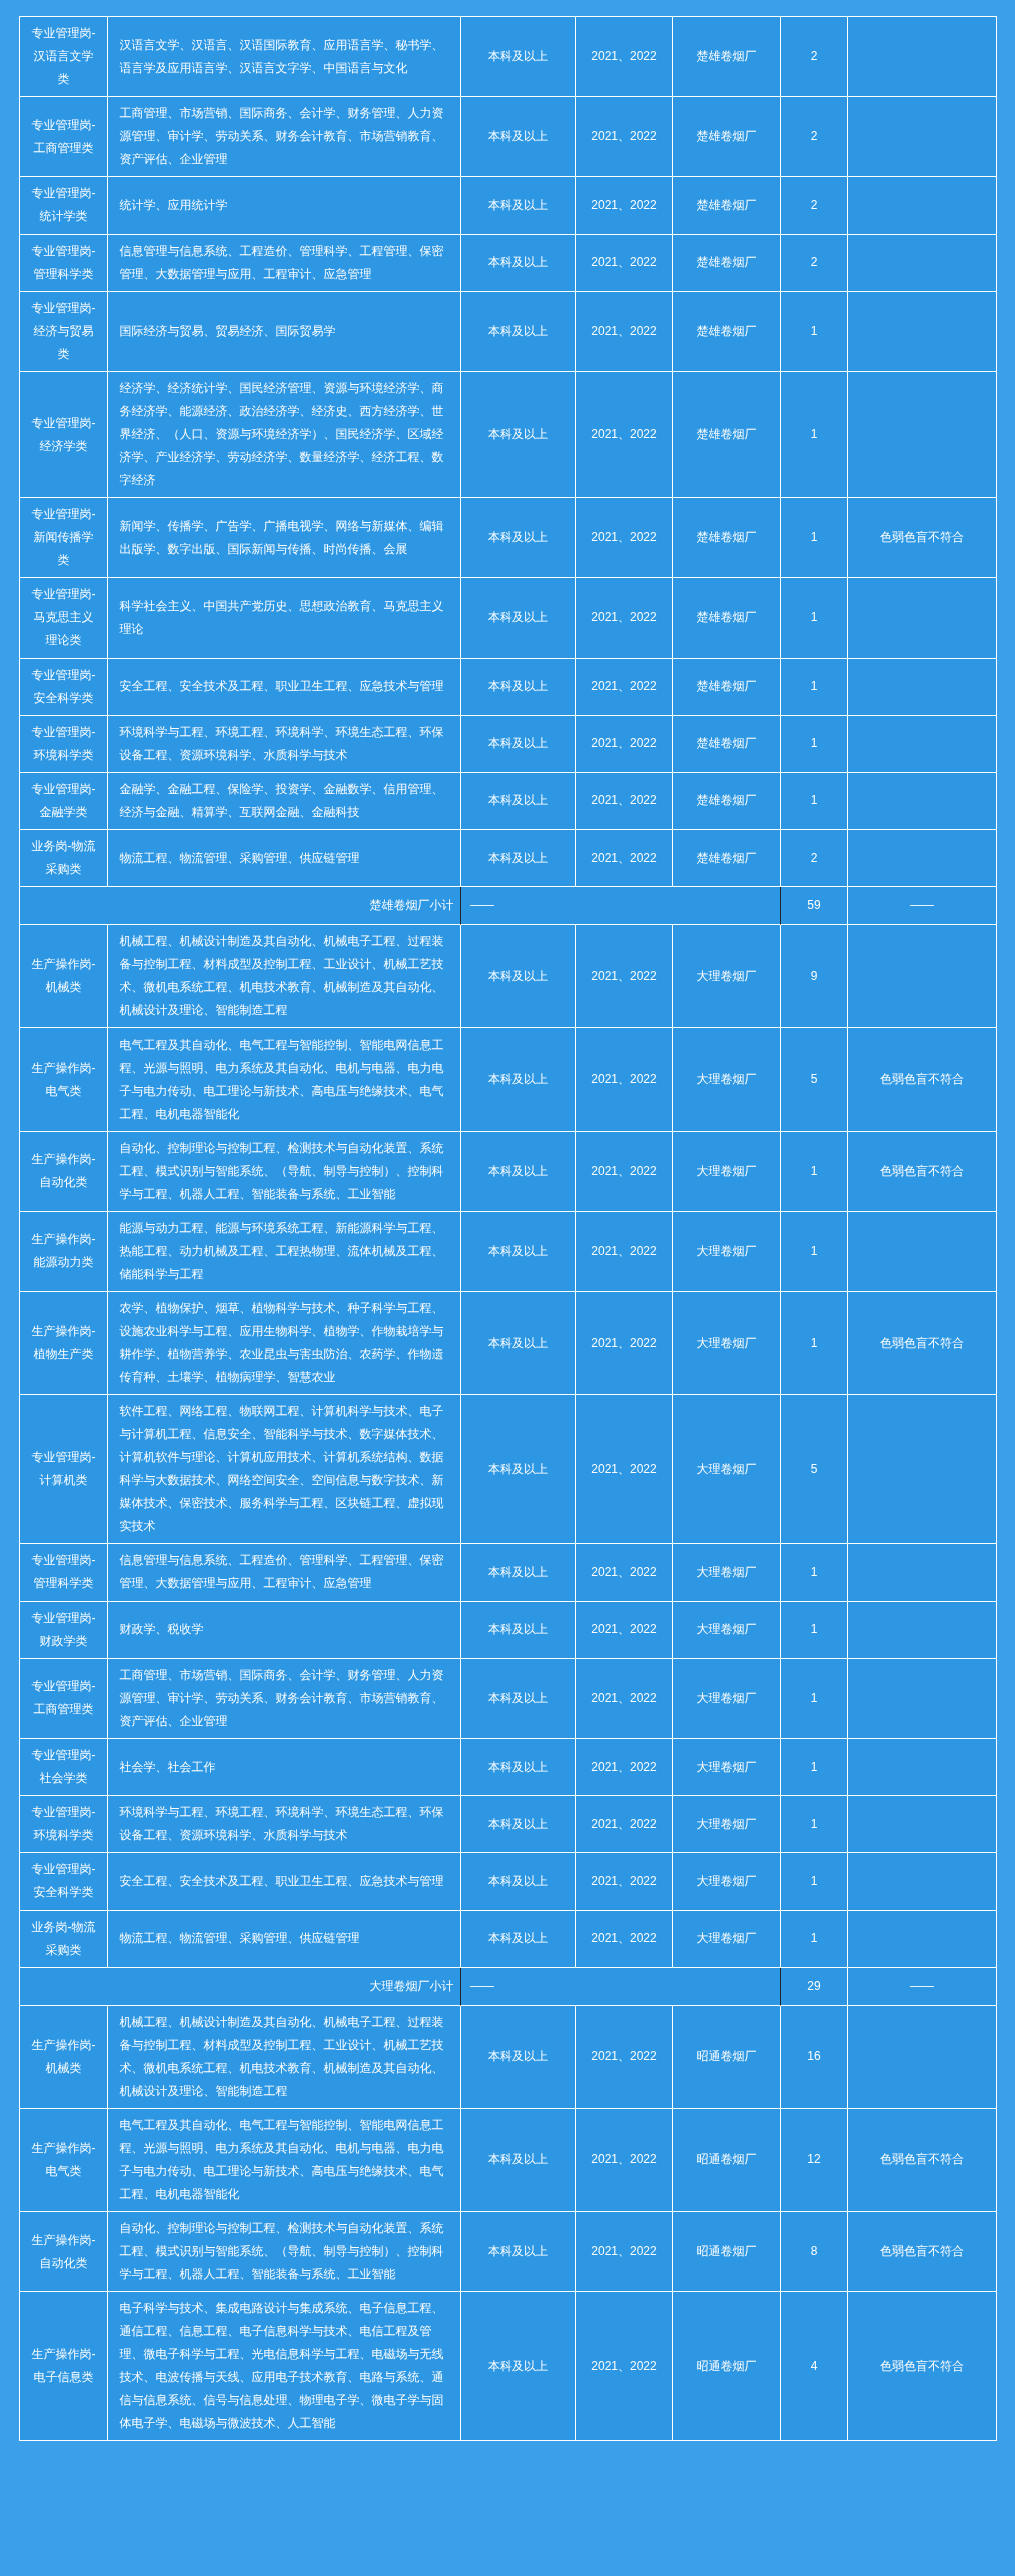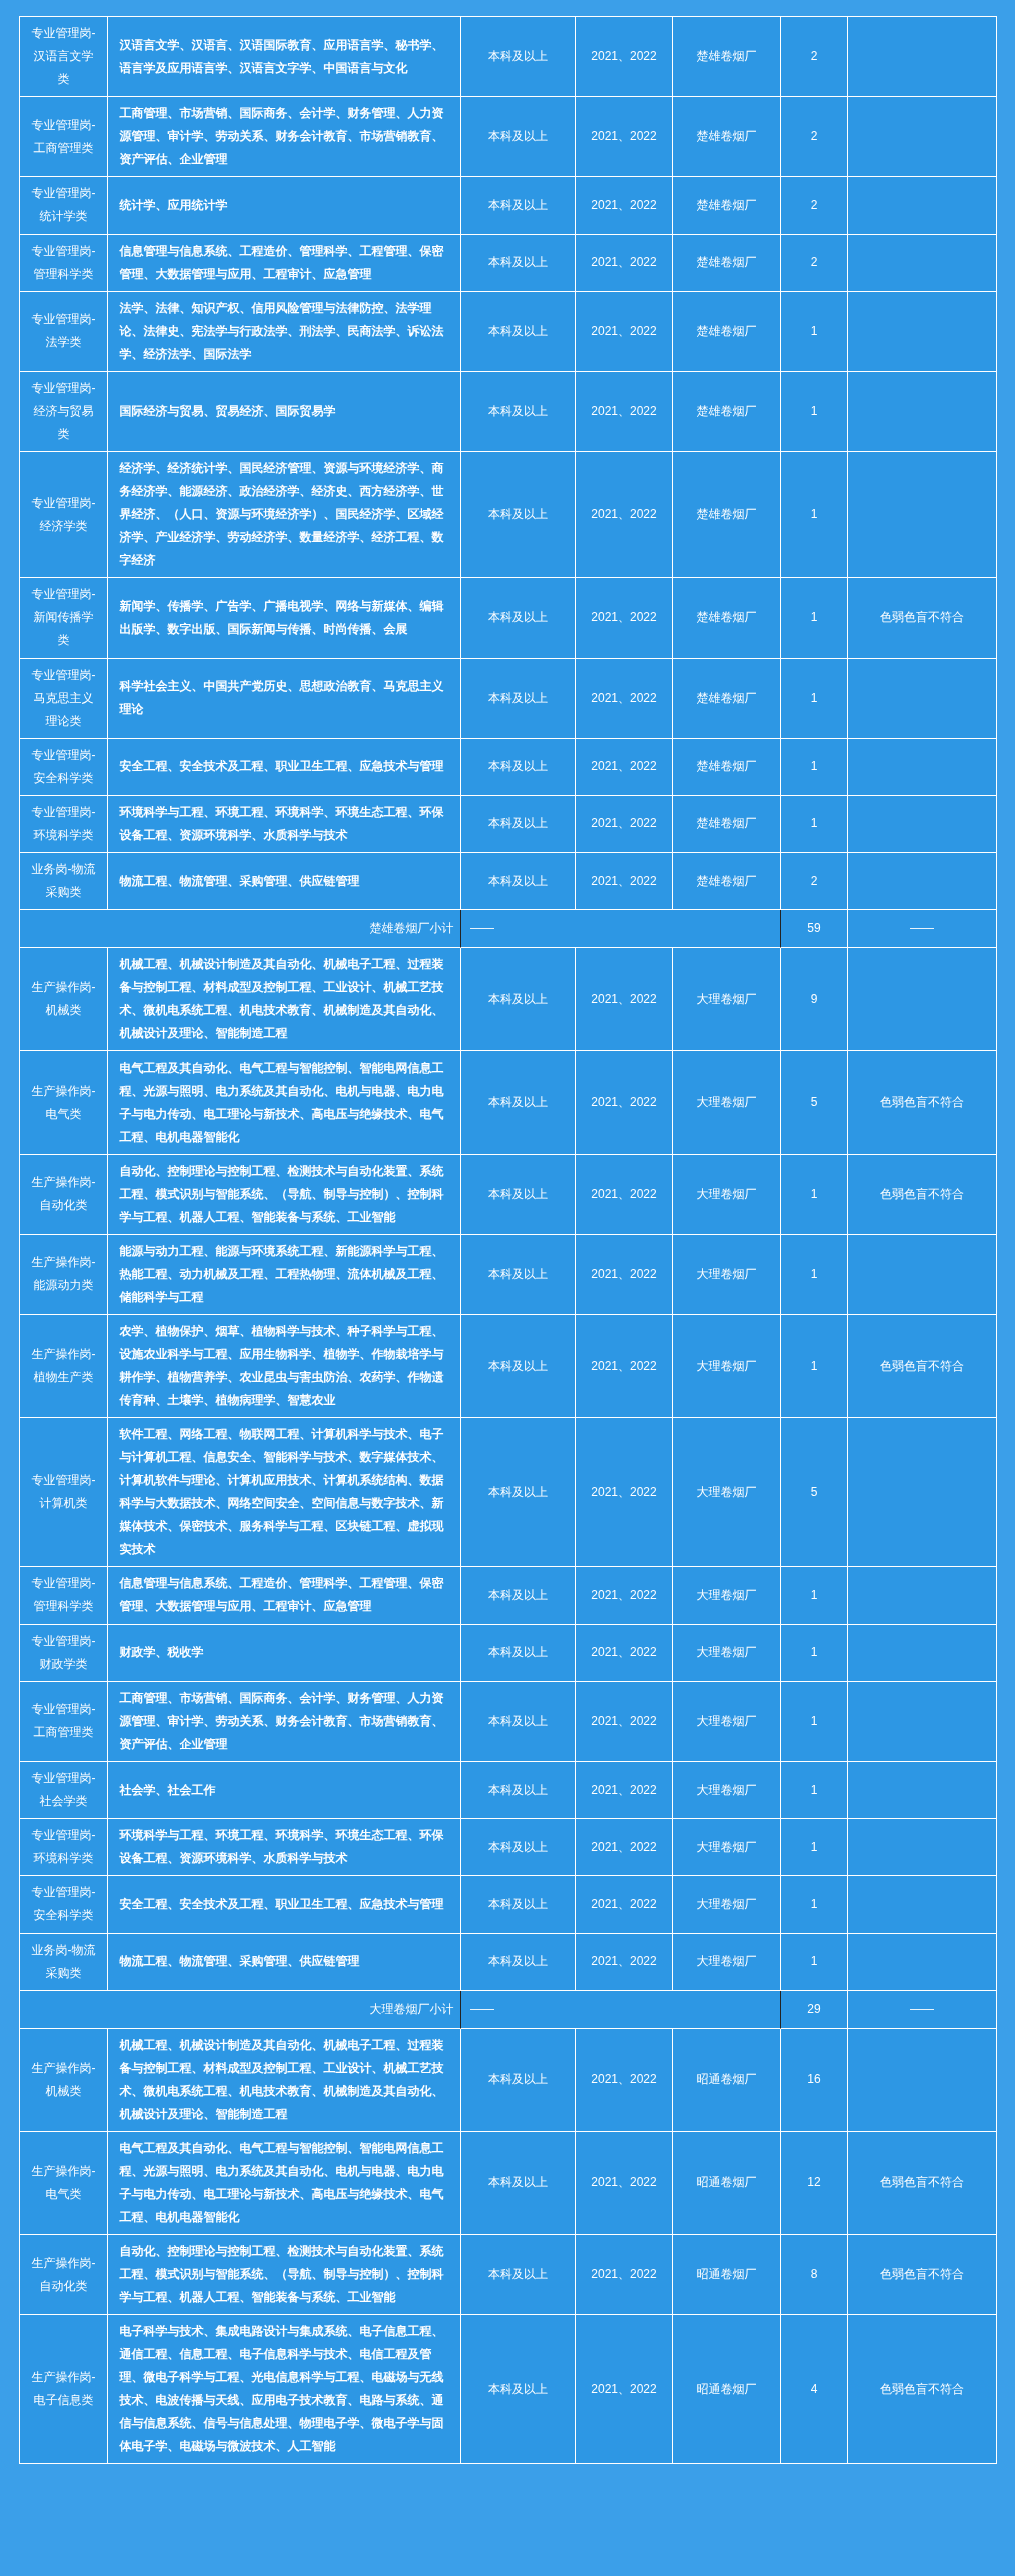--- a/index.html
+++ b/index.html
@@ -31,21 +31,21 @@
     font-size: 12px;
     line-height: 23px;
     vertical-align: middle;
     word-break: break-all;
     height: 56px;
     padding: 5.1px 6.4px;
     box-sizing: border-box;
     color: #fdfeff;
   }
   td.c-cat   { text-align: center; padding: 5.1px 9px; }
-  td.c-majors{ text-align: left;   padding: 5.1px 11.5px; font-weight: bold; }
+  td.c-majors{ text-align: left;   padding: 5.1px 11.5px; }
   td.c-edu, td.c-years, td.c-factory, td.c-count, td.c-remark { text-align: center; }
   tr.subtotal td {
     height: 38px;
     padding: 2.6px 6.4px;
   }
   tr.subtotal td.st-label { text-align: right; border-right: 1.3px solid #232323; }
   tr.subtotal td.st-dash  { text-align: left; padding-left: 9px; border-right: 1.3px solid #232323; }
   tr.subtotal td.st-count { text-align: center; }
   tr.subtotal td.st-dash2 { text-align: center; }
 </style>
@@ -94,29 +94,20 @@
         <tr>
     <td class="c-cat">专业管理岗-管理科学类</td>
     <td class="c-majors">信息管理与信息系统、工程造价、管理科学、工程管理、保密管理、大数据管理与应用、工程审计、应急管理</td>
     <td class="c-edu">本科及以上</td>
     <td class="c-years">2021、2022</td>
     <td class="c-factory">楚雄卷烟厂</td>
     <td class="c-count">2</td>
     <td class="c-remark"></td>
   </tr>
         <tr>
-    <td class="c-cat">专业管理岗-法学类</td>
-    <td class="c-majors">法学、法律、知识产权、信用风险管理与法律防控、法学理论、法律史、宪法学与行政法学、刑法学、民商法学、诉讼法学、经济法学、国际法学</td>
-    <td class="c-edu">本科及以上</td>
-    <td class="c-years">2021、2022</td>
-    <td class="c-factory">楚雄卷烟厂</td>
-    <td class="c-count">1</td>
-    <td class="c-remark"></td>
-  </tr>
-        <tr>
     <td class="c-cat">专业管理岗-经济与贸易类</td>
     <td class="c-majors">国际经济与贸易、贸易经济、国际贸易学</td>
     <td class="c-edu">本科及以上</td>
     <td class="c-years">2021、2022</td>
     <td class="c-factory">楚雄卷烟厂</td>
     <td class="c-count">1</td>
     <td class="c-remark"></td>
   </tr>
         <tr>
     <td class="c-cat">专业管理岗-经济学类</td>
@@ -150,20 +141,29 @@
     <td class="c-majors">安全工程、安全技术及工程、职业卫生工程、应急技术与管理</td>
     <td class="c-edu">本科及以上</td>
     <td class="c-years">2021、2022</td>
     <td class="c-factory">楚雄卷烟厂</td>
     <td class="c-count">1</td>
     <td class="c-remark"></td>
   </tr>
         <tr>
     <td class="c-cat">专业管理岗-环境科学类</td>
     <td class="c-majors">环境科学与工程、环境工程、环境科学、环境生态工程、环保设备工程、资源环境科学、水质科学与技术</td>
+    <td class="c-edu">本科及以上</td>
+    <td class="c-years">2021、2022</td>
+    <td class="c-factory">楚雄卷烟厂</td>
+    <td class="c-count">1</td>
+    <td class="c-remark"></td>
+  </tr>
+        <tr>
+    <td class="c-cat">专业管理岗-金融学类</td>
+    <td class="c-majors">金融学、金融工程、保险学、投资学、金融数学、信用管理、经济与金融、精算学、互联网金融、金融科技</td>
     <td class="c-edu">本科及以上</td>
     <td class="c-years">2021、2022</td>
     <td class="c-factory">楚雄卷烟厂</td>
     <td class="c-count">1</td>
     <td class="c-remark"></td>
   </tr>
         <tr>
     <td class="c-cat">业务岗-物流采购类</td>
     <td class="c-majors">物流工程、物流管理、采购管理、供应链管理</td>
     <td class="c-edu">本科及以上</td>

